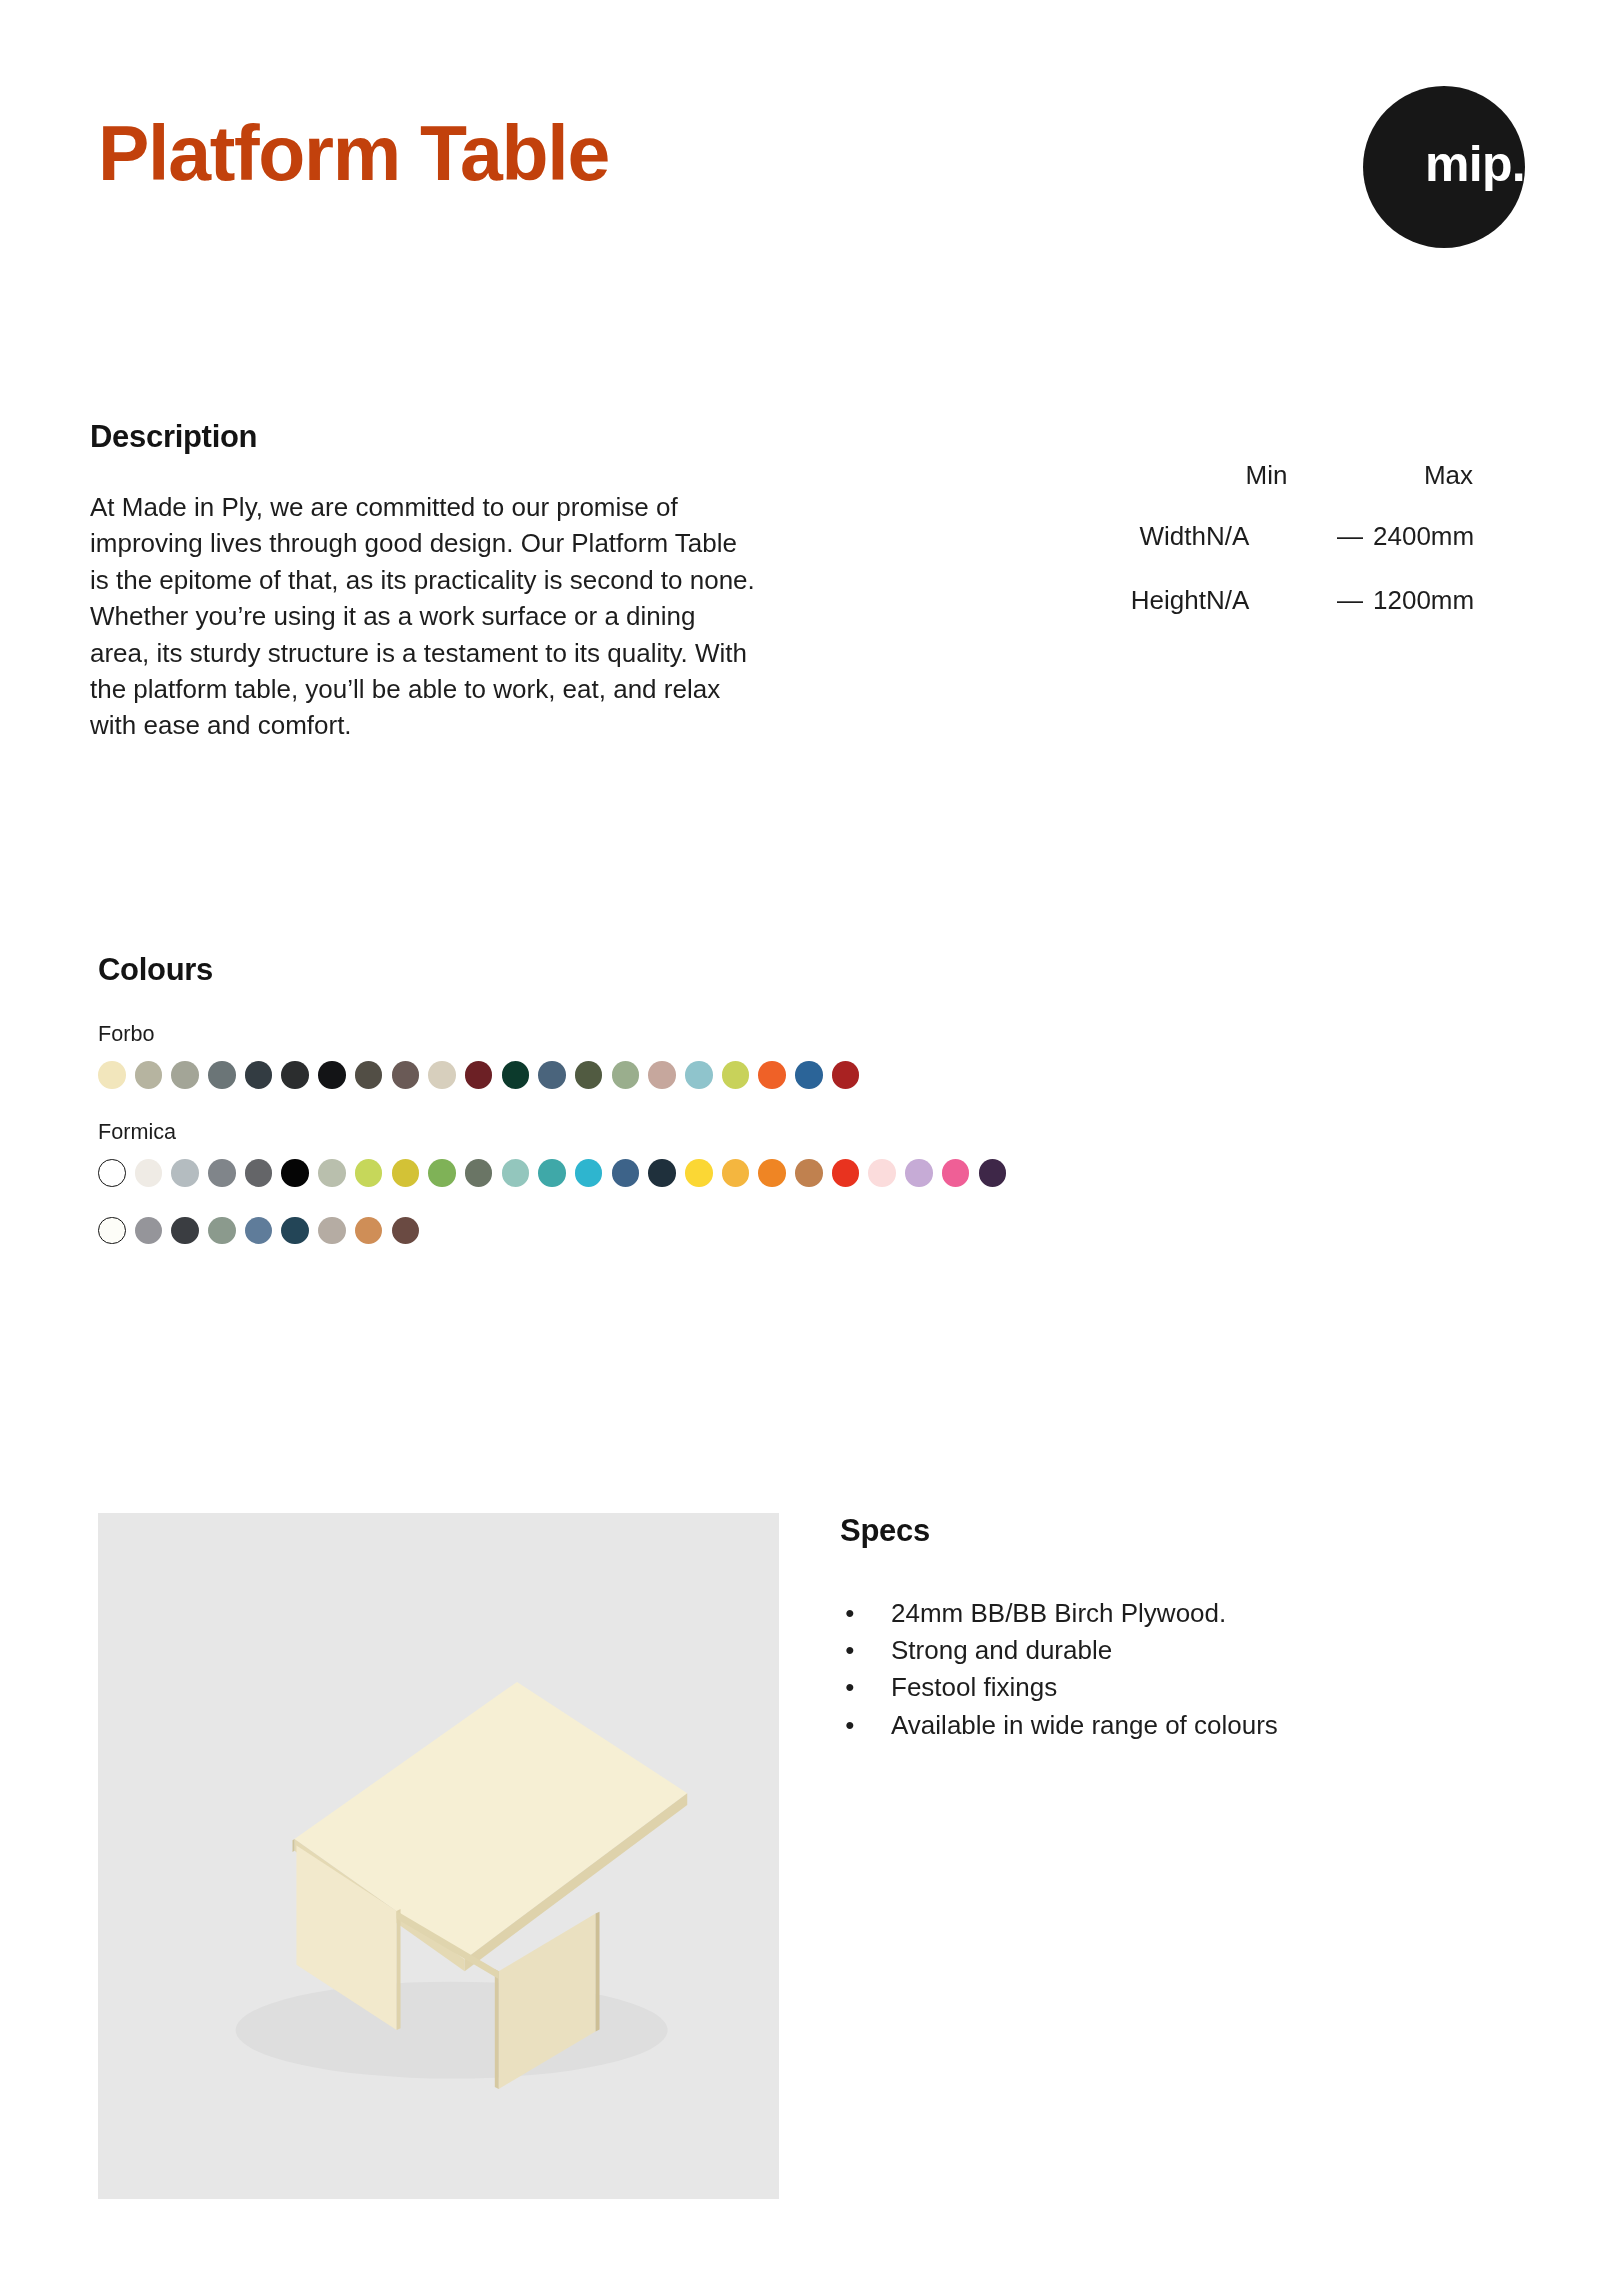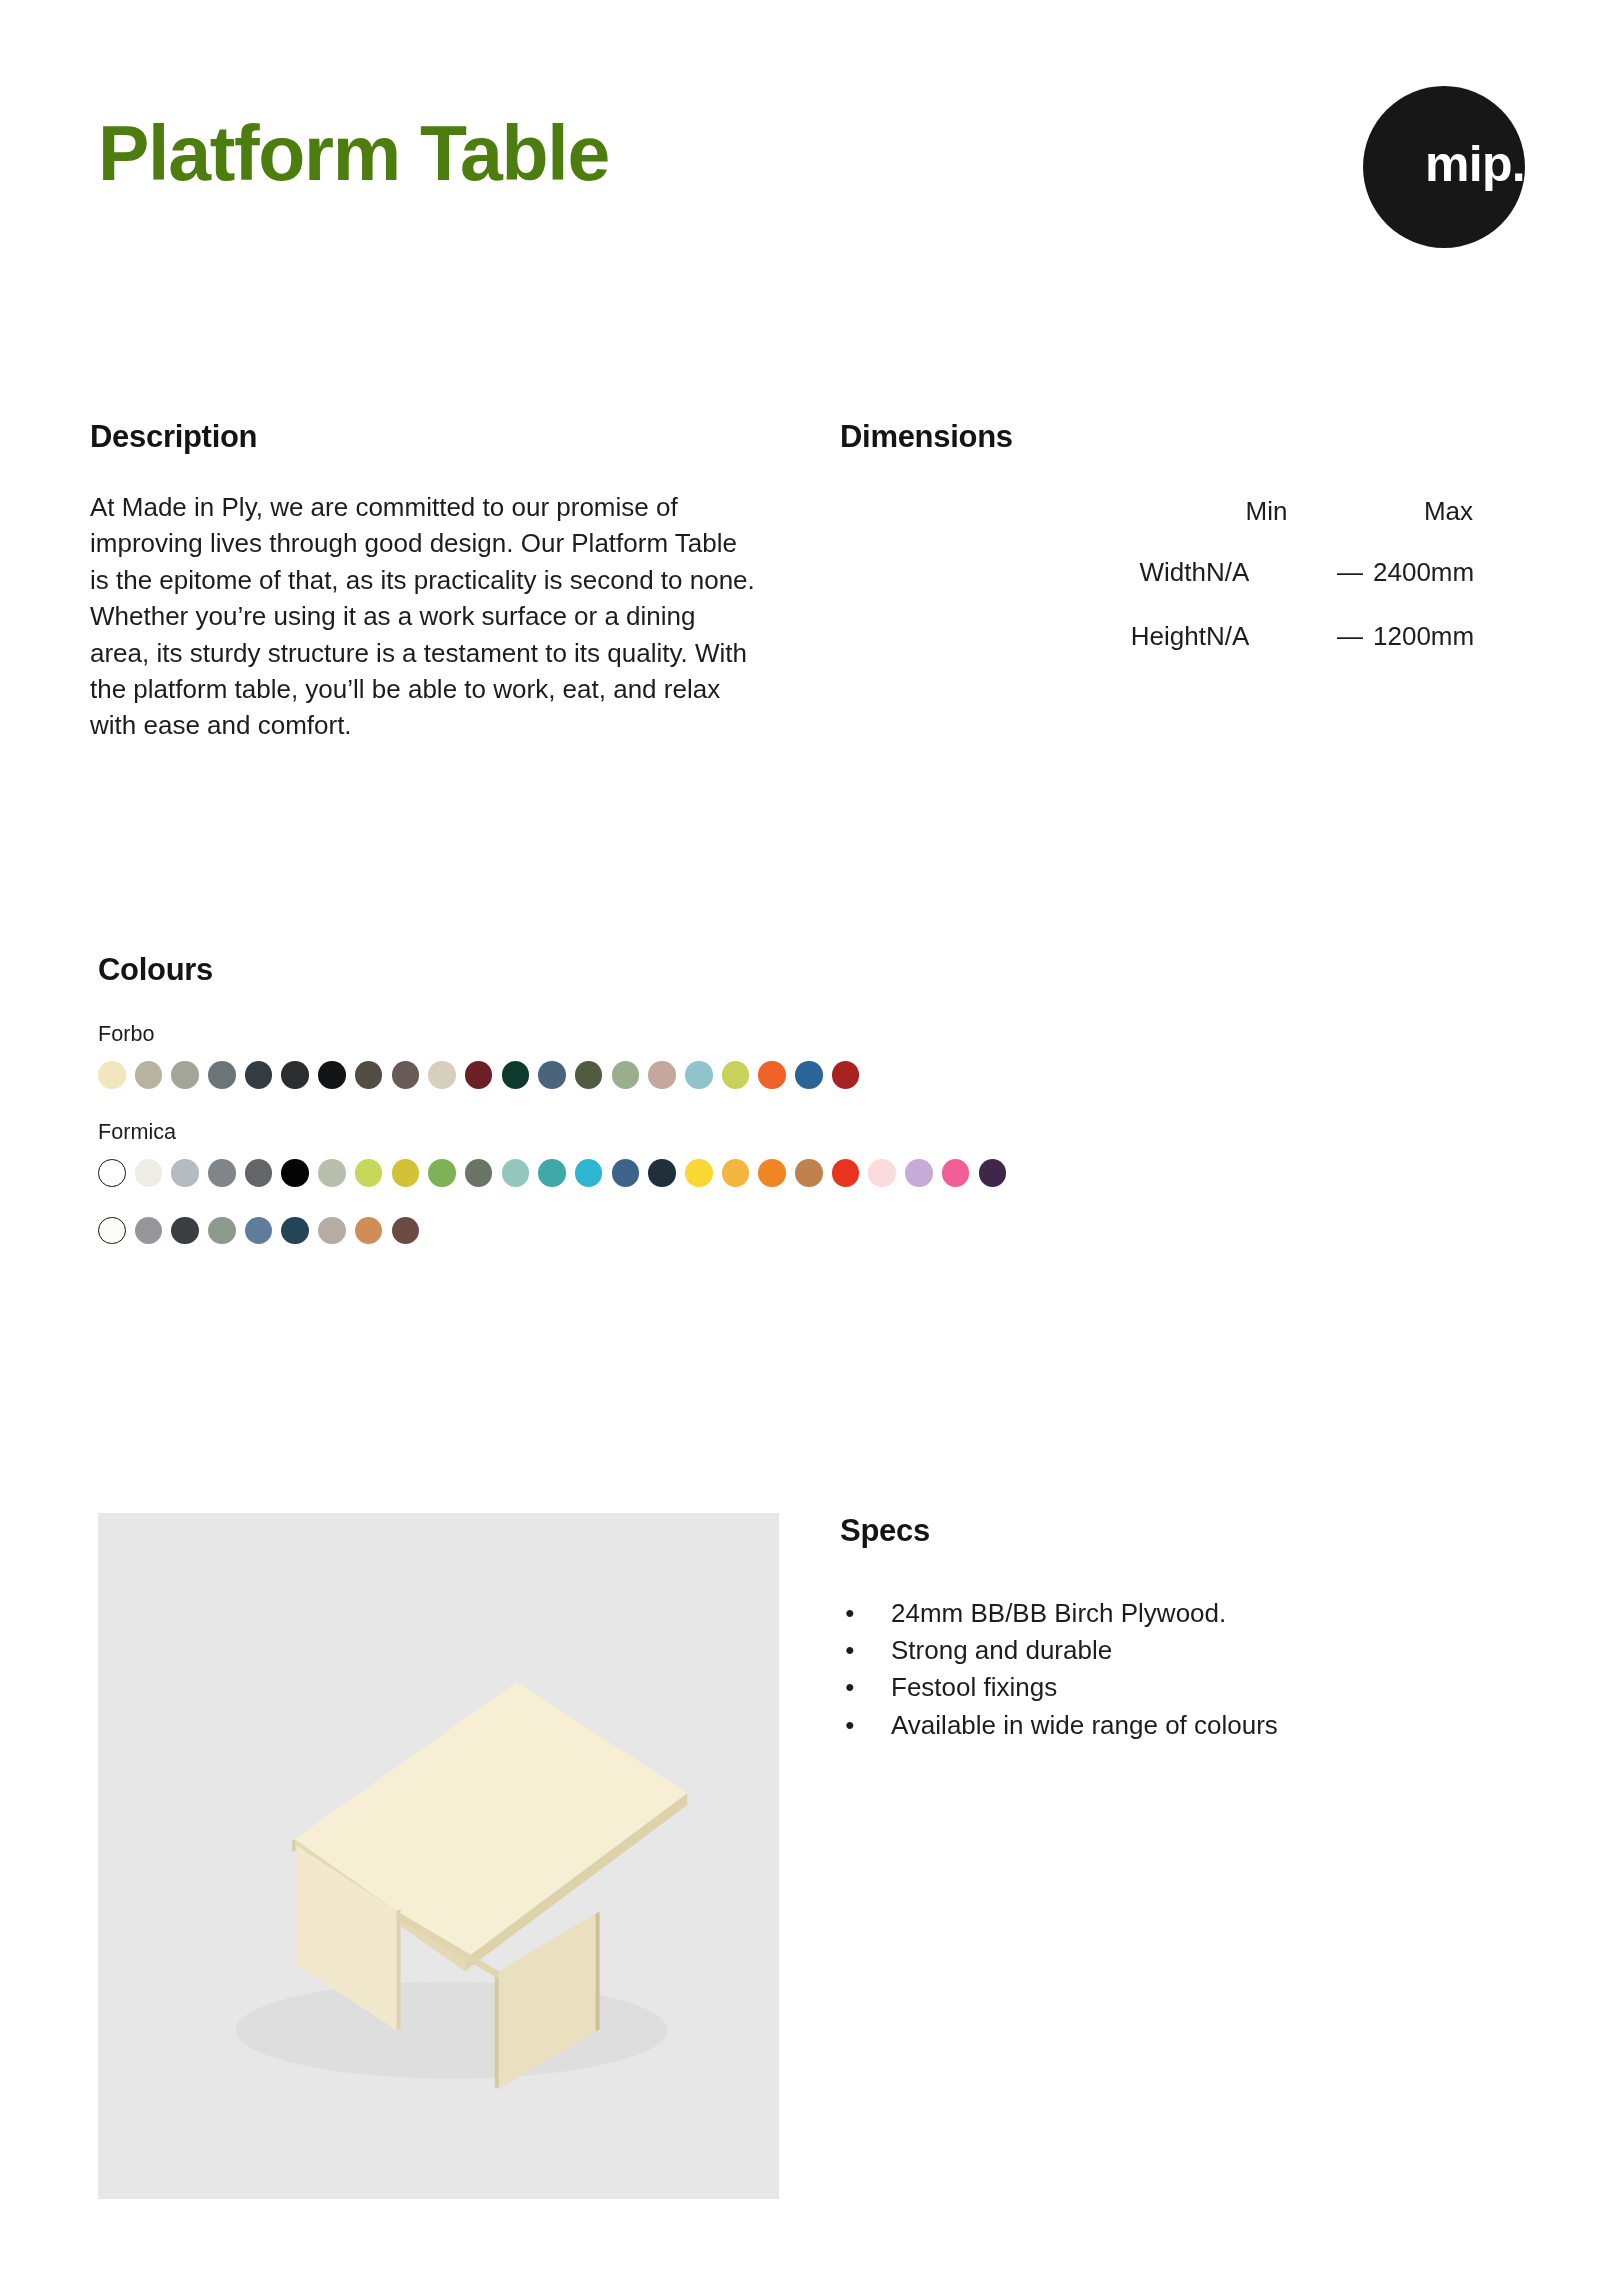--- a/index.html
+++ b/index.html
@@ -23,21 +23,21 @@
     width: 1427px;
     display: flex;
     align-items: flex-start;
     justify-content: space-between;
   }
   .page-title {
     font-size: 77px;
     font-weight: bold;
     letter-spacing: -1.3px;
     line-height: 1.0;
-    color: #4d7c0f;
+    color: #c2410c;
   }
   .logo {
     width: 162px; height: 162px;
     border-radius: 50%;
     background: #171717;
     display: flex;
     align-items: center;
     justify-content: flex-end;
     margin-top: -29.4px;
   }
@@ -141,21 +141,20 @@
       <span class="logo-text">mip.</span>
     </div>
   </div>
 
   <section class="desc-block">
     <h2 class="sec-heading">Description</h2>
     <p class="desc-body">At Made in Ply, we are committed to our promise of improving lives through good design. Our Platform Table is the epitome of that, as its practicality is second to none. Whether you’re using it as a work surface or a dining area, its sturdy structure is a testament to its quality. With the platform table, you’ll be able to work, eat, and relax with ease and comfort.</p>
   </section>
 
   <section class="dim-block">
-    <h2 class="sec-heading">Dimensions</h2>
     <table class="dim-table">
       <thead>
         <tr>
           <th class="col-label"></th>
           <th class="col-min">Min</th>
           <th class="col-dash"></th>
           <th class="col-max th-max">Max</th>
         </tr>
       </thead>
       <tbody>

